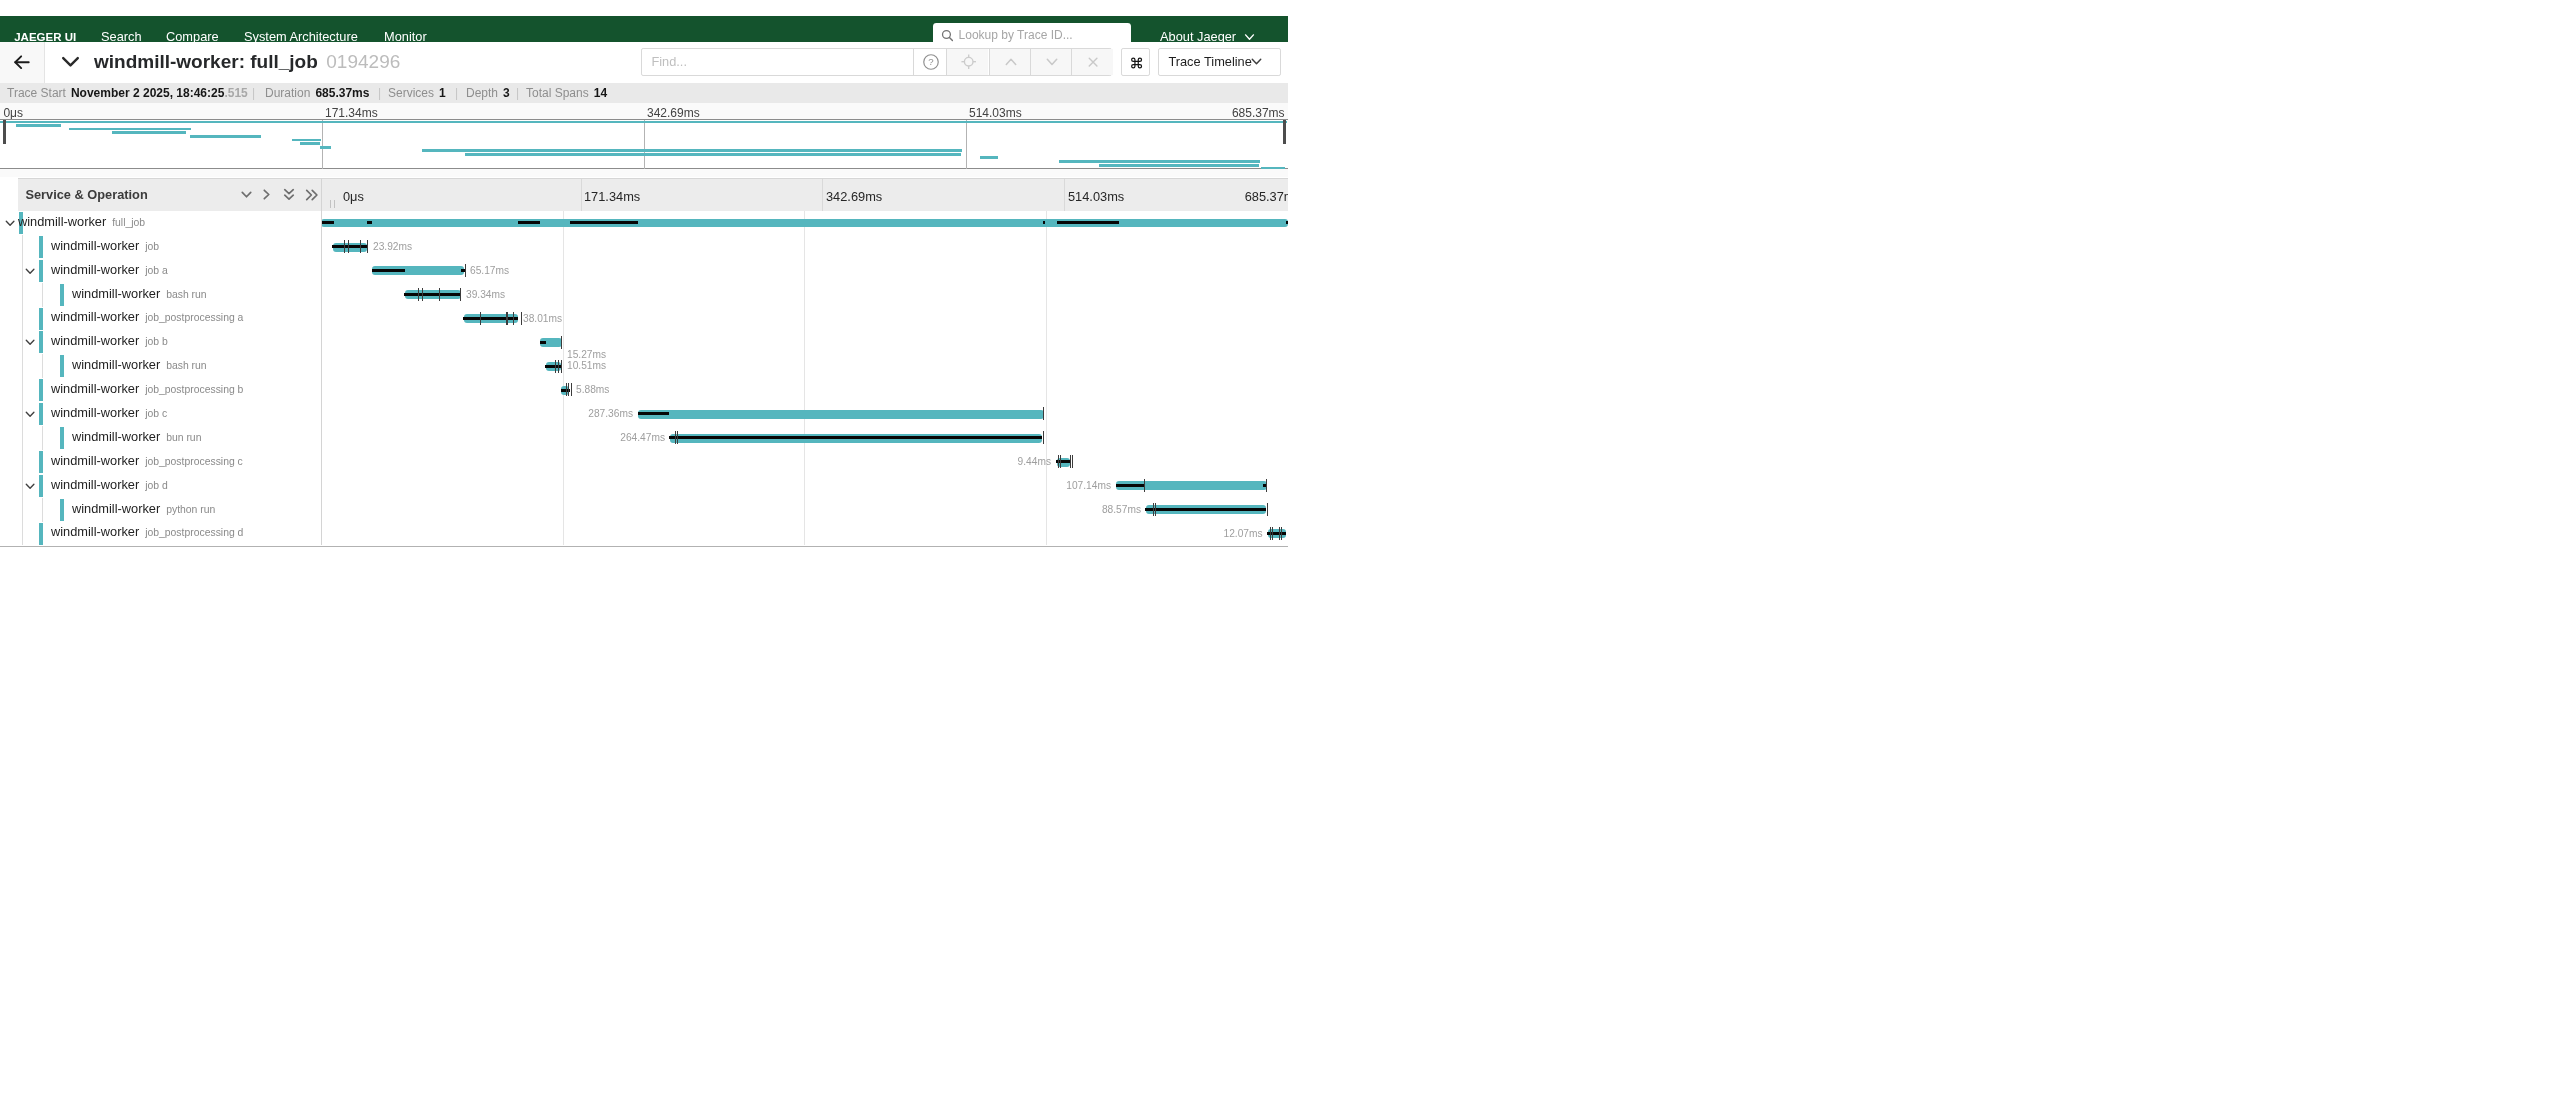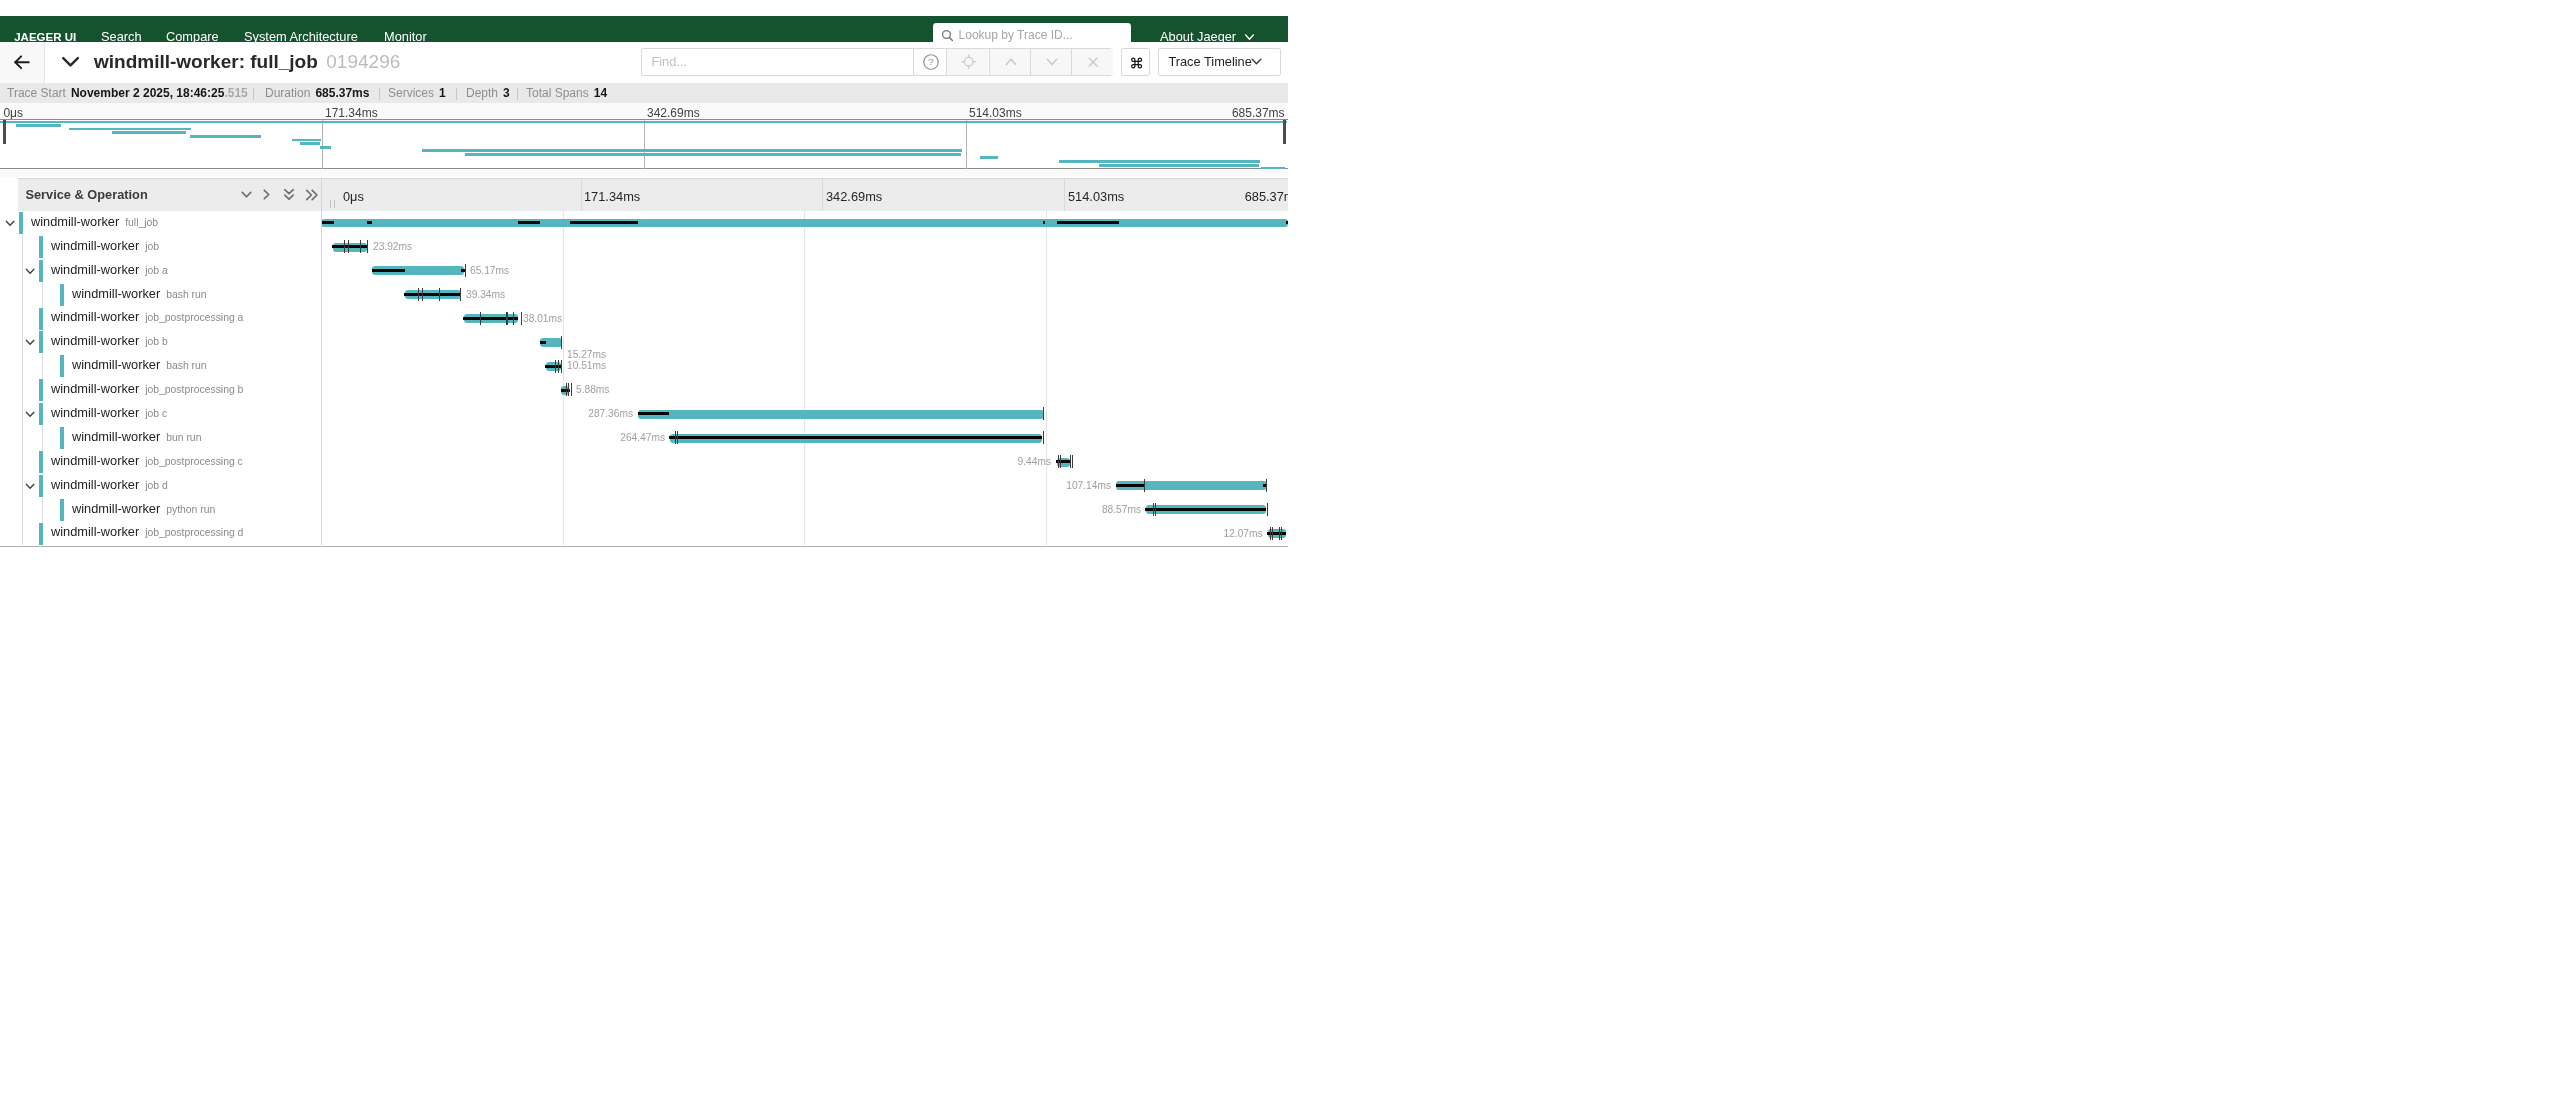--- a/index.html
+++ b/index.html
@@ -204,21 +204,21 @@
 <div class="grid2" style="left:1046px"></div>
 <div class="guide" style="left:21.5px;top:24px;height:310px"></div>
 <div class="guide" style="left:42px;top:72px;height:24px"></div>
 <div class="guide" style="left:42px;top:143px;height:24px"></div>
 <div class="guide" style="left:42px;top:215px;height:24px"></div>
 <div class="guide" style="left:42px;top:287px;height:24px"></div>
 <svg class="rchev" style="left:4.7px;top:9px" width="10.2" height="6.8" viewBox="0 0 12 8">
         <polyline points="1.5,1.5 6,6.2 10.5,1.5" fill="none" stroke="#3f3f3f" stroke-width="1.6" stroke-linecap="round" stroke-linejoin="round"></polyline>
       </svg>
 <div class="cbar" style="left:18.6px;top:1px;height:22px"></div>
-<div class="svc" style="left:31px;top:2.9px">windmill-worker<span class="op">full_job</span></div>
+<div class="svc" style="left:18px;top:2.9px">windmill-worker<span class="op">full_job</span></div>
 <div class="sbar" style="left:321px;top:7.7px;width:967px"></div>
 <div class="blk" style="left:322px;top:10.4px;width:12px"></div>
 <div class="blk" style="left:367px;top:10.4px;width:5px"></div>
 <div class="blk" style="left:518px;top:10.4px;width:22.4px"></div>
 <div class="blk" style="left:570px;top:10.4px;width:68px"></div>
 <div class="blk" style="left:1043px;top:10.4px;width:1.7px"></div>
 <div class="blk" style="left:1057px;top:10.4px;width:62px"></div>
 <div class="blk" style="left:1286px;top:10.4px;width:2.1px"></div>
 <div class="cbar" style="left:39px;top:25px;height:22px"></div>
 <div class="svc" style="left:51px;top:27px">windmill-worker<span class="op">job</span></div>

